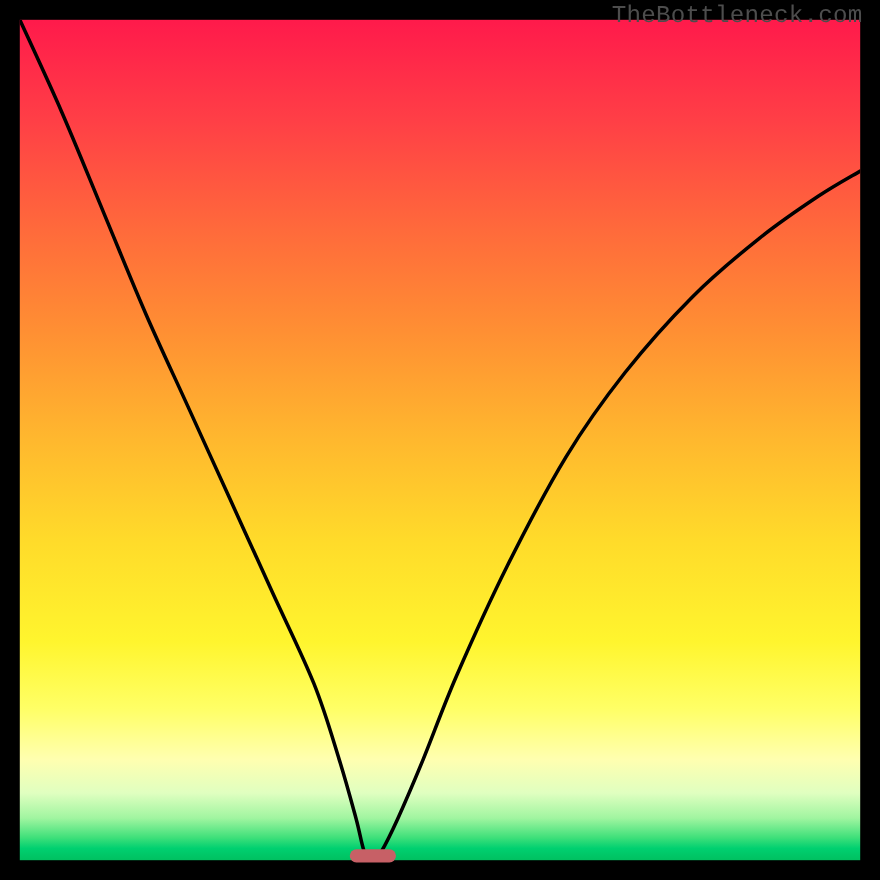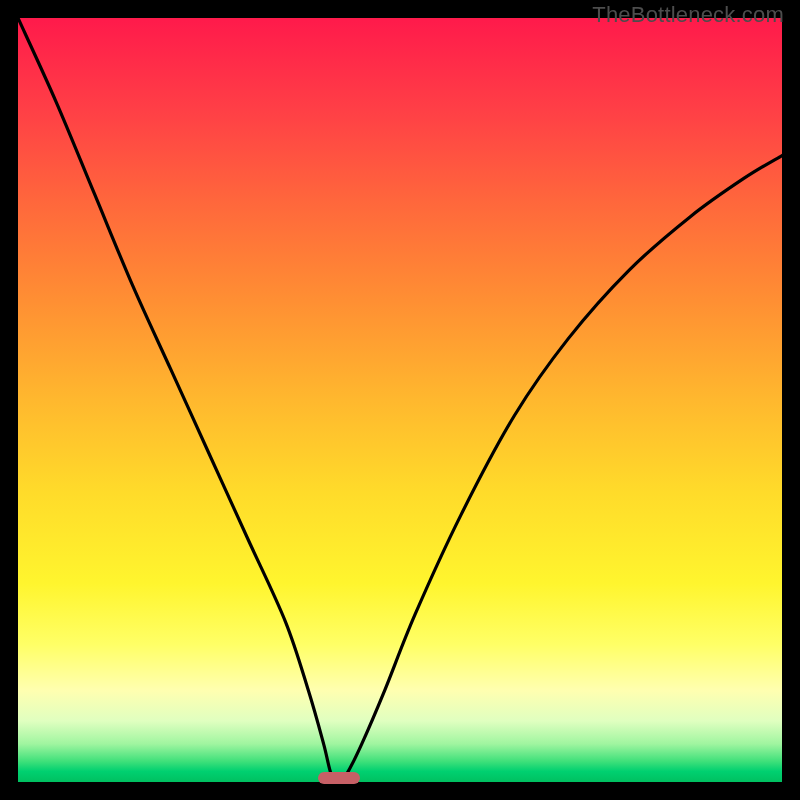--- a/index.html
+++ b/index.html
@@ -35,20 +35,21 @@
     );
   }
   .watermark {
     position: absolute;
     top: 2px;
     right: 16px;
     color: #4d4d4d;
     font-size: 22px;
     letter-spacing: 0.2px;
     z-index: 10;
+    font-family: Liberation Mono, monospace;
   }
   svg.curve {
     position: absolute;
     left: 18px;
     top: 18px;
     width: 764px;
     height: 764px;
     z-index: 5;
   }
   .marker {

